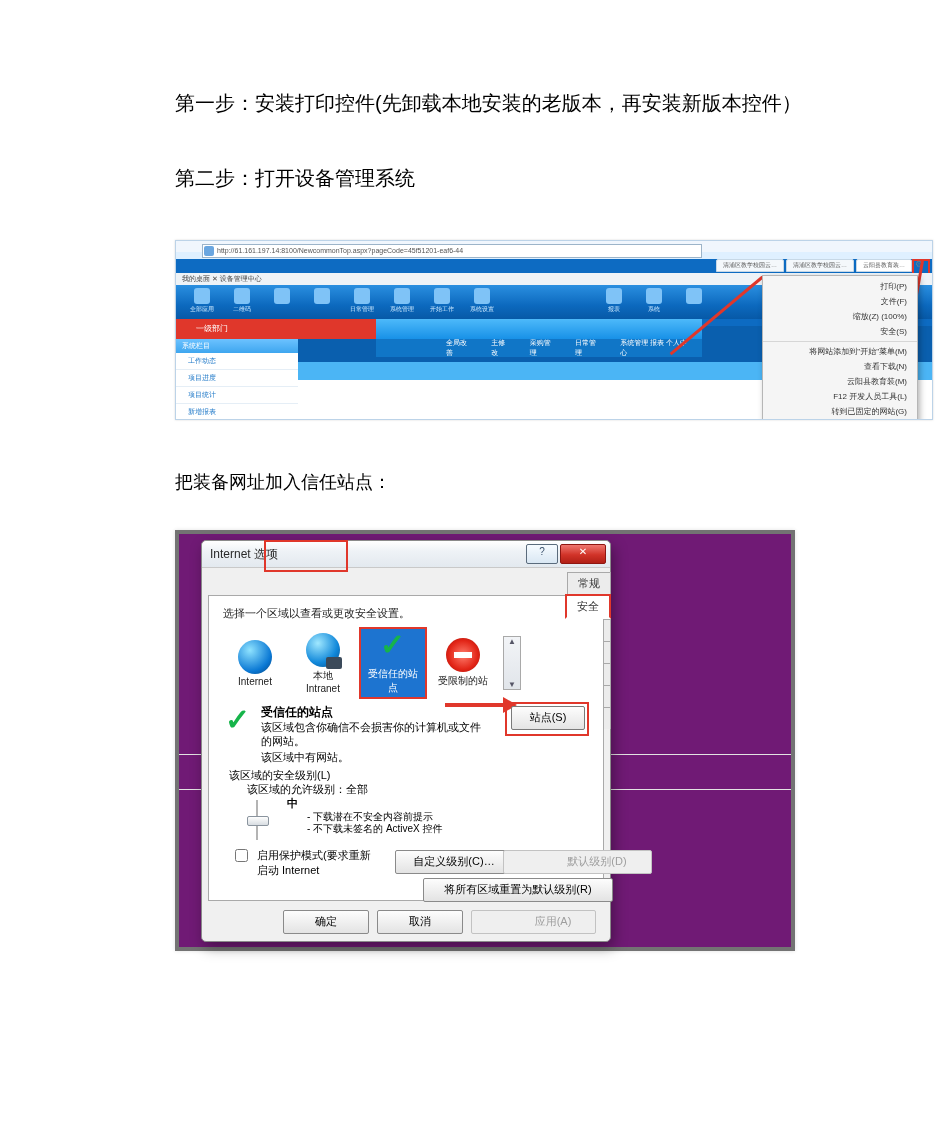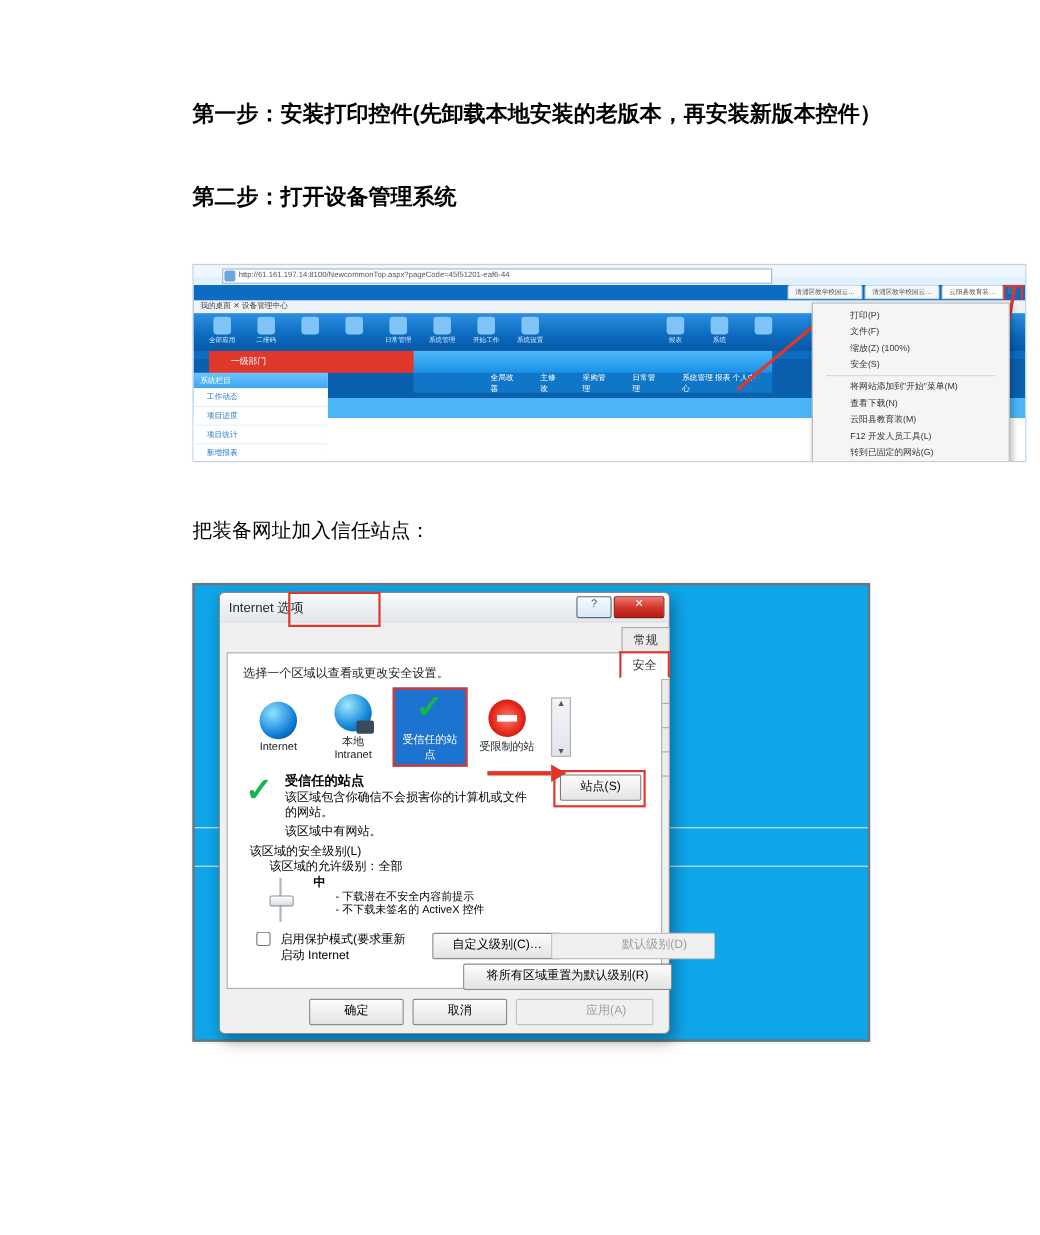--- a/index.html
+++ b/index.html
@@ -1,47 +1,47 @@
 <!DOCTYPE html>
 <html><head>
 <meta charset="utf-8">
 <style>
   html,body{margin:0;padding:0;background:#fff;font-family:"Microsoft YaHei","SimSun",Arial,sans-serif;}
   .page{width:945px;min-height:1123px;margin:0 auto;background:#fff;position:relative;padding:90px 0 0 0;box-sizing:border-box;}
-  .doc-text{margin:0 0 48px 175px;font-size:20px;font-weight:bold;color:#000;}
+  .doc-text{margin:0 0 48px 175px;font-size:20px;font-weight:normal;color:#000;}
   .doc-text.small{font-size:18px;font-weight:normal;margin-bottom:36px;}
 
   
   .shot1{margin:0 0 50px 175px;width:756px;height:178px;position:relative;background:linear-gradient(180deg,#f0f6fd 0 6%, #dff0ff 6% 10%, #0d6bc2 10% 48%, #0a5fae 48% 68%, #4bb5f5 68% 78%, #fff 78% 100%);border:1px solid #bcd3e8;overflow:hidden;box-shadow:0 0 2px rgba(0,0,0,.15);}
   .s1-url{position:absolute;left:26px;top:3px;right:230px;height:12px;background:#fff;border:1px solid #9cb4c9;font-size:7px;color:#555;line-height:12px;padding-left:14px;overflow:hidden;}
   .s1-url::before{content:"";position:absolute;left:1px;top:1px;width:10px;height:10px;background:#6aa6e0;border-radius:2px;}
   .s1-tabs{position:absolute;right:20px;top:18px;display:flex;gap:2px;}
   .s1-tab{font-size:6px;color:#555;background:#f4f8fb;border:1px solid #c7d8e6;padding:1px 6px;border-radius:2px 2px 0 0;white-space:nowrap;}
   .s1-tab.act{background:#fff;}
   .s1-littlebar{position:absolute;left:0;top:32px;right:0;height:12px;background:#eef3f7;font-size:7px;color:#444;padding-left:6px;line-height:12px;}
   .s1-toolbar{position:absolute;left:0;top:44px;right:0;height:34px;background:linear-gradient(180deg,#2a8fe0,#0c69be 60%,#0759a7);}
   .s1-toolbar .tbtn{position:absolute;top:3px;width:36px;height:28px;text-align:center;color:#cfeaff;font-size:6px;}
   .s1-toolbar .tbtn .ic{width:16px;height:16px;margin:0 auto 1px auto;background:#7fc3f7;border-radius:3px;}
-  .s1-redstrip{position:absolute;left:14px;top:78px;width:200px;height:20px;background:#e0372b;color:#fff;font-size:8px;line-height:20px;padding-left:20px;}
+  .s1-redstrip{position:absolute;left:0;top:78px;width:200px;height:20px;background:#e0372b;color:#fff;font-size:8px;line-height:20px;padding-left:20px;}
   .s1-bluestrip{position:absolute;left:200px;top:78px;right:230px;height:20px;background:linear-gradient(180deg,#4db9fa,#1891e7);}
   .s1-navbar{position:absolute;left:200px;top:98px;right:230px;height:18px;background:#1076c7;color:#fff;font-size:7px;display:flex;gap:18px;align-items:center;padding-left:70px;}
   .s1-side{position:absolute;left:0;top:98px;width:122px;background:#eef5fb;}
   .s1-side .hdr{background:linear-gradient(180deg,#6cc2ff,#3ea6ef);color:#fff;font-size:7px;padding:2px 6px;}
   .s1-side .it{font-size:7px;color:#237bc9;padding:3px 12px;background:#fff;border-bottom:1px solid #e5eef6;}
   
-  .s1-menu{position:absolute;right:14px;top:34px;width:154px;background:#f5f5f5;border:1px solid #b6b6b6;box-shadow:2px 3px 6px rgba(0,0,0,.3);padding:3px 12px;}
+  .s1-menu{position:absolute;right:14px;top:34px;width:154px;background:#f5f5f5;border:1px solid #b6b6b6;box-shadow:2px 3px 6px rgba(0,0,0,.3);padding:3px 0;text-align:right;}
   .s1-menu .mi{font-size:8px;color:#333;padding:2px 10px 2px 22px;white-space:nowrap;position:relative;}
   .s1-menu .mi.sep{border-top:1px solid #d6d6d6;margin-top:2px;padding-top:4px;}
   .s1-redline1{position:absolute;right:8px;top:20px;width:3px;height:130px;background:#e0372b;transform:rotate(10deg);transform-origin:top;}
   .s1-redline2{position:absolute;right:168px;top:36px;width:3px;height:120px;background:#e0372b;transform:rotate(50deg);transform-origin:top;}
   .s1-gear{position:absolute;right:2px;top:18px;width:14px;height:12px;border:2px solid #e0372b;}
   .s1-gear::after{content:"\2699";font-size:9px;color:#6a7b8a;position:absolute;left:1px;top:-2px;}
 
   
-  .shot2{margin:0 0 0 175px;width:612px;height:413px;position:relative;border:2px solid #737373;background:#0ea5e9;box-shadow:0 0 4px rgba(0,0,0,.12);}
+  .shot2{margin:0 0 0 175px;width:612px;height:413px;position:relative;border:4px solid #737373;background:#701a75;box-shadow:0 0 4px rgba(0,0,0,.12);}
   .dlg{position:absolute;left:22px;top:6px;width:408px;height:400px;background:#f0f0f0;border:1px solid #8a8a8a;border-radius:5px;box-shadow:3px 6px 14px rgba(0,0,0,.35);}
   .dlg-titlebar{height:26px;background:linear-gradient(180deg,#fff 0%,#eef2f6 40%,#e3e9ef 100%);border-bottom:1px solid #c9c9c9;border-radius:5px 5px 0 0;display:flex;align-items:center;padding:0 4px 0 8px;font-size:12px;color:#2a2a2a;}
   .dlg-titlebar .ttl{flex:1;}
   .winbtn{width:30px;height:18px;border:1px solid #5a6b7c;margin-left:2px;background:linear-gradient(180deg,#f6fbff,#d9e7f3);font-size:10px;line-height:14px;text-align:center;color:#39506b;border-radius:2px;}
   .winbtn.close{width:44px;background:linear-gradient(180deg,#ef7770,#d13328 55%,#b11f16);color:#fff;border-color:#8e1611;}
   .dlg-redbox-title{position:absolute;left:62px;top:-1px;width:80px;height:28px;border:2px solid #e0372b;pointer-events:none;}
   .tabs{display:flex;align-items:flex-end;height:24px;margin:4px 0 0 6px;flex-direction:column;}
   .tabs .tab{font-size:11px;color:#333;padding:3px 10px;border:1px solid #a9a9a9;border-bottom:none;background:#ececec;margin-right:-1px;position:relative;}
   .tabs .tab.active{background:#fff;z-index:2;border:2px solid #e0372b;border-bottom:2px solid #fff;}
   .tabpanel{position:absolute;left:6px;right:6px;top:54px;bottom:40px;background:#fff;border:1px solid #a9a9a9;}

